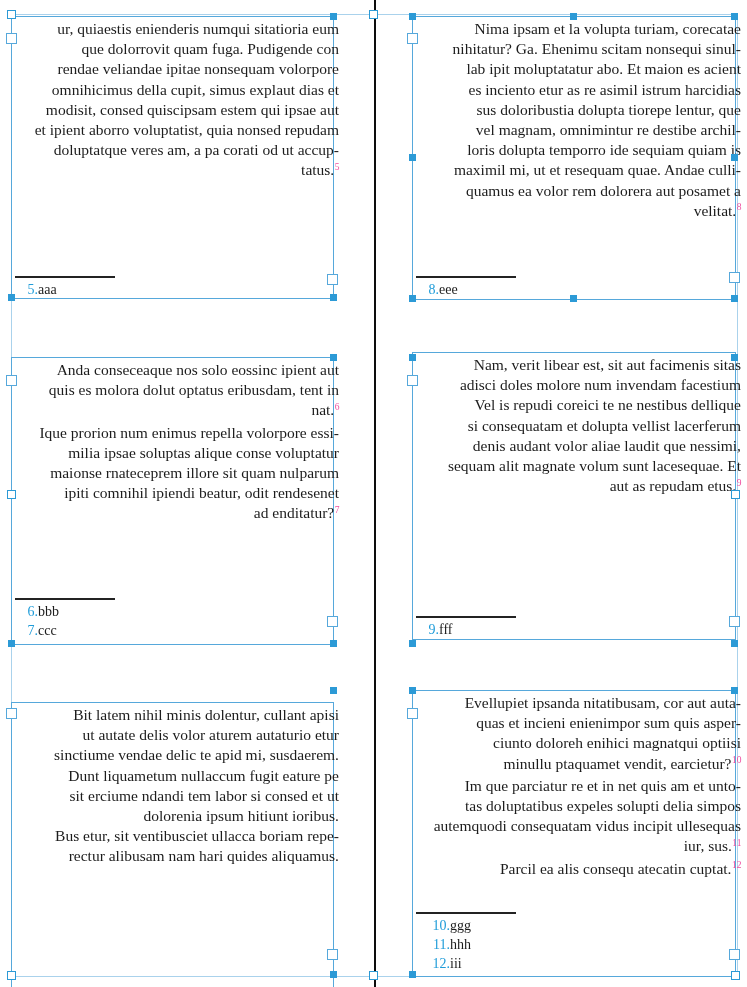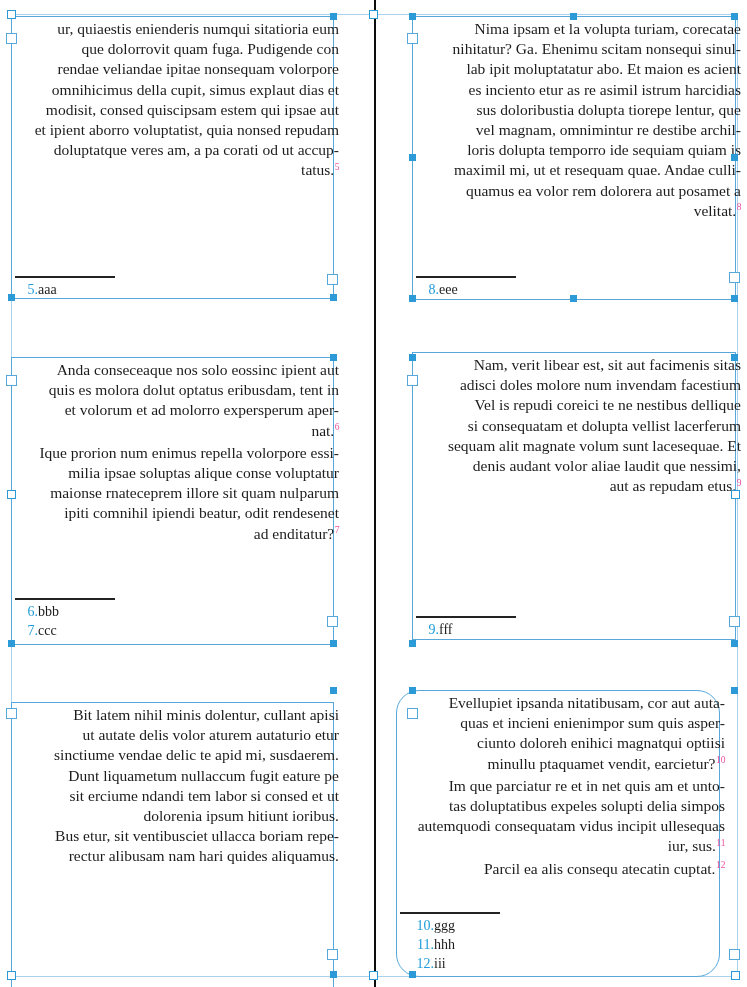--- a/index.html
+++ b/index.html
@@ -13,21 +13,21 @@
   .group-box{position:absolute;left:11px;top:14px;width:725px;height:961px;
              border:1px solid var(--group-line);pointer-events:none;}
 
   
   .frame{position:absolute;border:1px solid var(--frame-border);text-align:right;}
   .f1{left:11px;top:16px;width:321px;height:281px;}
   .f2{left:11px;top:357px;width:321px;height:286px;}
   .f3{left:11px;top:690px;width:321px;height:285px;margin-top:12px;}
   .f4{left:412px;top:16px;width:322px;height:282px;}
   .f5{left:412px;top:352px;width:322px;height:286px;}
-  .f6{left:396px;top:690px;width:322px;height:285px;border-radius:23px;}
+  .f6{left:412px;top:690px;width:322px;height:285px;}
 
   .body-text{position:absolute;left:2px;top:2px;right:-6px;
              font-size:15.5px;line-height:20.2px;color:#1c1c1c;}
   .line{white-space:nowrap;}
   .fnref{color:var(--fn-ref);font-size:9.5px;position:relative;top:-5.5px;left:0.5px;
          font-family:"Liberation Serif","DejaVu Serif",serif;}
 
   
   .fn-area{position:absolute;left:2px;right:0;}
   .f1 .fn-area{top:259px}
@@ -73,21 +73,20 @@
             <span>aaa</span>
           </div>
         </div>
     </div>
   </div>
 
   <div class="frame f2">
     <div class="body-text">
         <div class="line">Anda conseceaque nos solo eossinc ipient aut</div>
         <div class="line">quis es molora dolut optatus eribusdam, tent in</div>
-        <div class="line">et volorum et ad molorro expersperum aper-</div>
         <div class="line">nat.<span class="fnref">6</span></div>
         <div class="line">Ique prorion num enimus repella volorpore essi-</div>
         <div class="line">milia ipsae soluptas alique conse voluptatur</div>
         <div class="line">maionse rnateceprem illore sit quam nulparum</div>
         <div class="line">ipiti comnihil ipiendi beatur, odit rendesenet</div>
         <div class="line">ad enditatur?<span class="fnref">7</span></div>
       </div>
     <div class="fn-area">
       <div class="fn-sep"></div>
       <div>
@@ -139,22 +138,22 @@
         </div>
     </div>
   </div>
 
   <div class="frame f5">
     <div class="body-text">
         <div class="line">Nam, verit libear est, sit aut facimenis sitas</div>
         <div class="line">adisci doles molore num invendam facestium</div>
         <div class="line">Vel is repudi coreici te ne nestibus dellique</div>
         <div class="line">si consequatam et dolupta vellist lacerferum</div>
+        <div class="line">denis audant volor aliae laudit que nessimi,</div>
         <div class="line">sequam alit magnate volum sunt lacesequae. Et</div>
-        <div class="line">denis audant volor aliae laudit que nessimi,</div>
         <div class="line">aut as repudam etus.<span class="fnref">9</span></div>
       </div>
     <div class="fn-area">
       <div class="fn-sep"></div>
       <div>
           <div class="fn-row">
             <span class="fn-num">9.</span>
             <span>fff</span>
           </div>
         </div>

